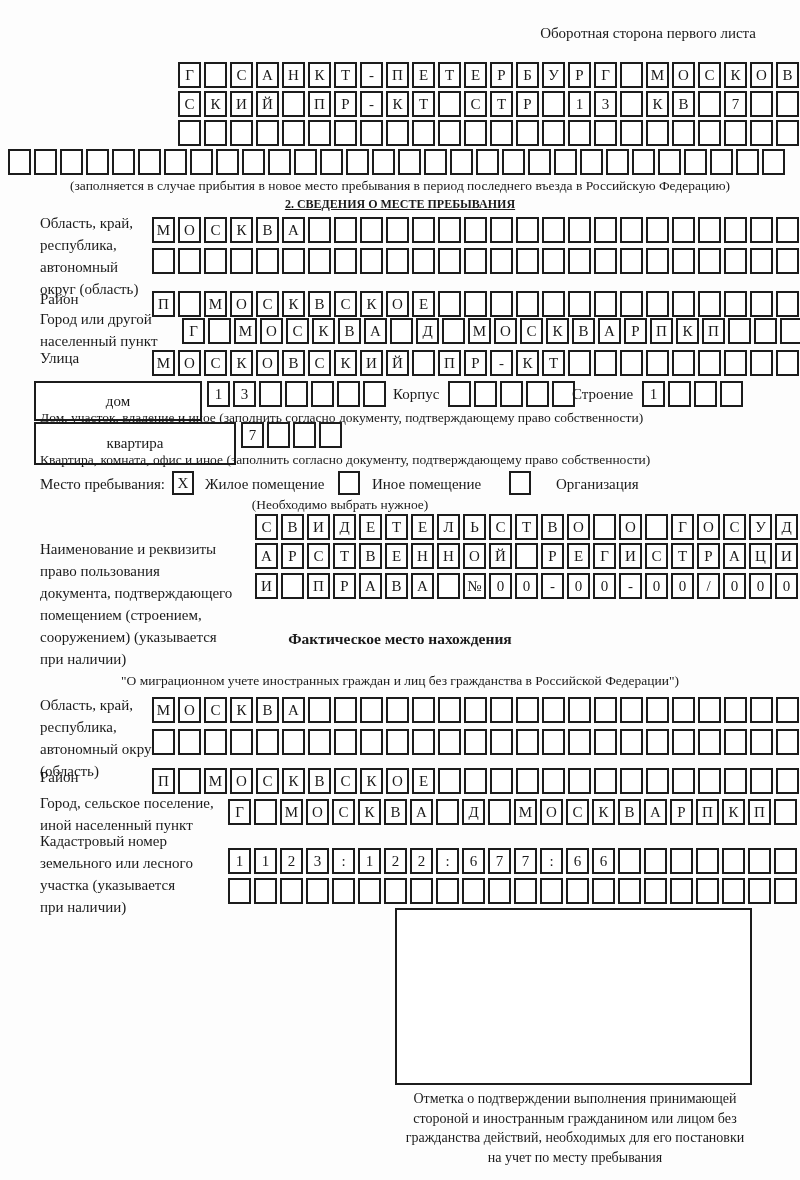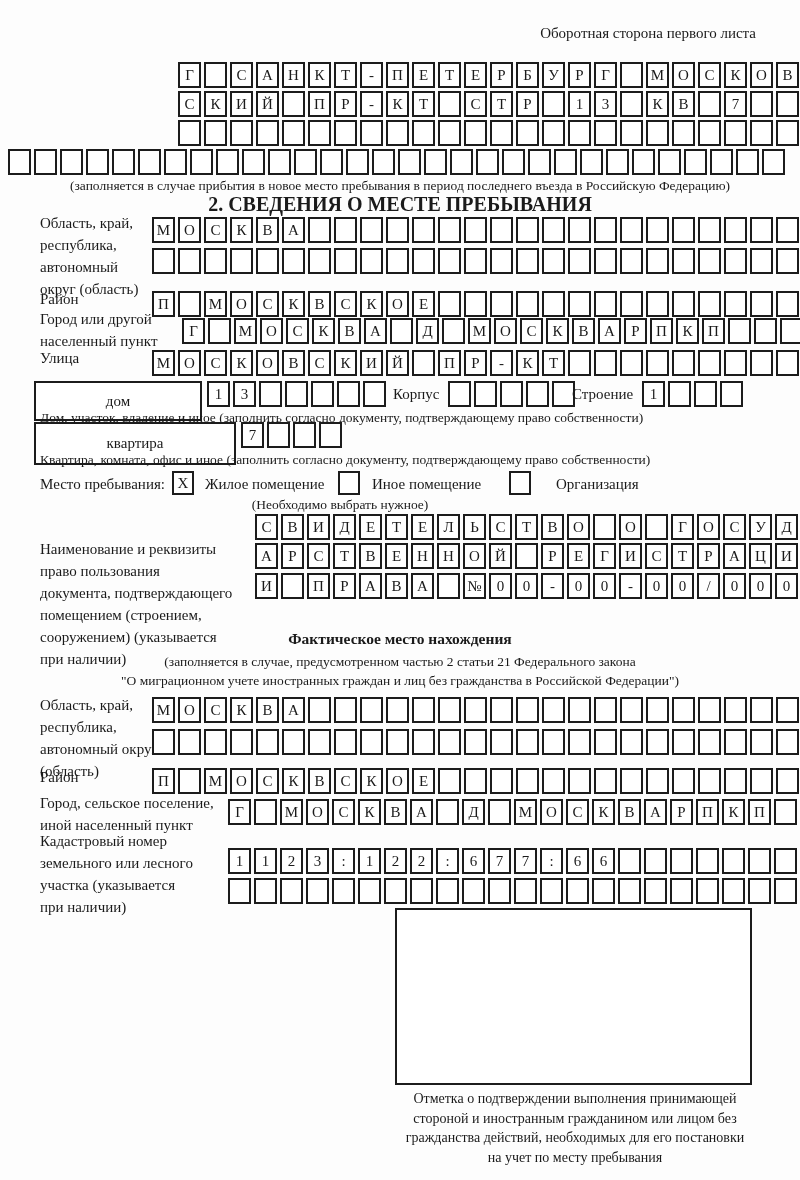--- a/index.html
+++ b/index.html
@@ -144,21 +144,21 @@
       <span class="cell"></span>
       <span class="cell"></span>
       <span class="cell"></span>
       <span class="cell"></span>
       <span class="cell"></span>
       <span class="cell"></span>
       <span class="cell"></span>
     </div>
   <div class="note centerline" style="top:177px;">(заполняется в случае прибытия в новое место пребывания в период последнего въезда в Российскую Федерацию)</div>
 
-  <div class="label centerline bold" style="top:193px;font-size:20px;">2. СВЕДЕНИЯ О МЕСТЕ ПРЕБЫВАНИЯ</div>
+  <div class="label centerline bold" style="top:193px;font-size:12px;text-decoration:underline;">2. СВЕДЕНИЯ О МЕСТЕ ПРЕБЫВАНИЯ</div>
 
   <div class="label" style="left:40px;top:212px;">
       <div>Область, край,</div>
       <div>республика,</div>
       <div>автономный</div>
       <div>округ (область)</div>
     </div>
   <div class="cellrow" style="left:152px;top:217px;">
       <span class="cell">М</span>
       <span class="cell">О</span>
@@ -420,21 +420,20 @@
       <span class="cell">-</span>
       <span class="cell">0</span>
       <span class="cell">0</span>
       <span class="cell">/</span>
       <span class="cell">0</span>
       <span class="cell">0</span>
       <span class="cell">0</span>
     </div>
 
   <div class="label centerline bold" style="top:628px;font-size:15.5px;">Фактическое место нахождения</div>
-  <div class="note centerline" style="top:653px;">(заполняется в случае, предусмотренном частью 2 статьи 21 Федерального закона</div>
   <div class="note centerline" style="top:672px;">"О миграционном учете иностранных граждан и лиц без гражданства в Российской Федерации")</div>
 
   <div class="label" style="left:40px;top:694px;">
       <div>Область, край,</div>
       <div>республика,</div>
       <div>автономный округ</div>
       <div>(область)</div>
     </div>
   <div class="cellrow" style="left:152px;top:697px;">
       <span class="cell">М</span>

